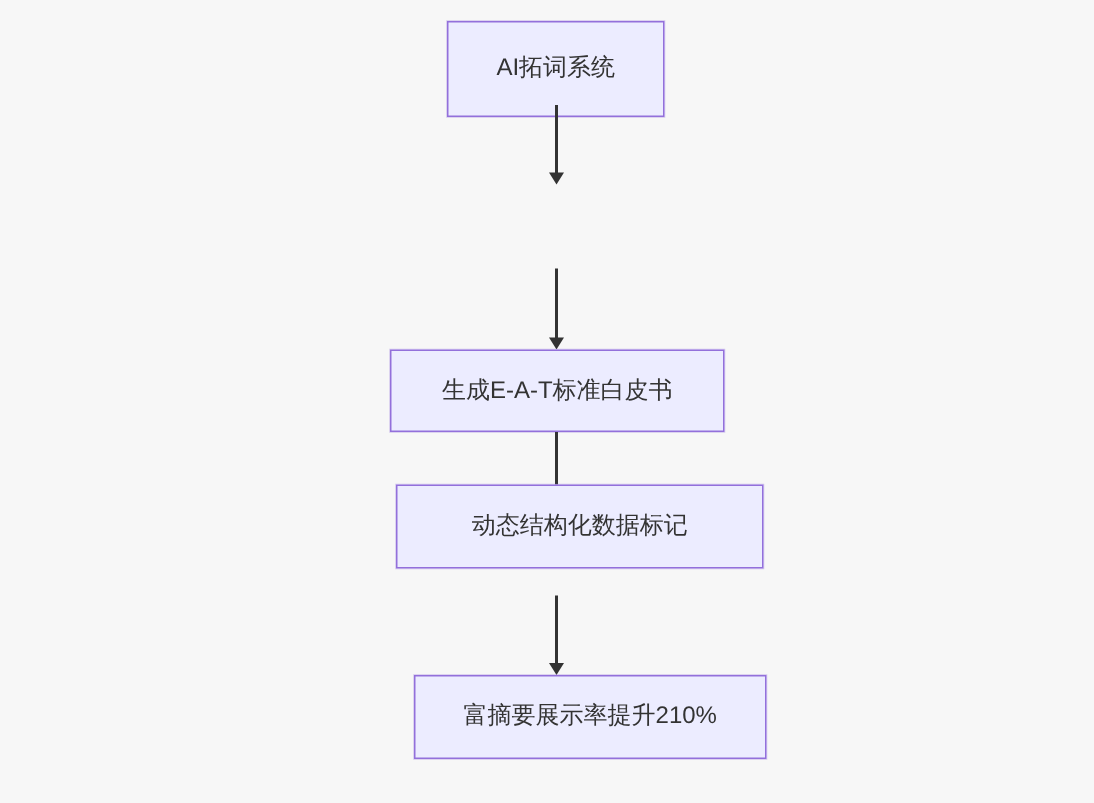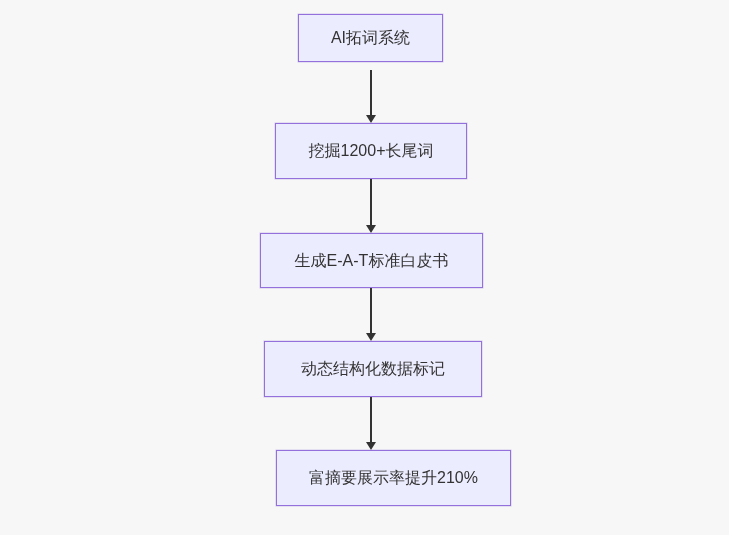--- a/index.html
+++ b/index.html
@@ -32,24 +32,24 @@
     justify-content:center;
     box-shadow:0 0 0 0.5px rgba(147,112,219,0.35);
   }
   .node-label{
     font-size:16px;
     line-height:1.2;
     color:var(--text-color);
     white-space:nowrap;
     text-align:center;
   }
-  .n1{left:298px;top:14px;width:145px;height:48px;}
+  .n1{left:298px;top:14px;width:145px;height:64px;}
   .n2{left:275px;top:123px;width:192px;height:56px;}
   .n3{left:260px;top:233px;width:223px;height:55px;}
-  .n4{left:264px;top:341px;width:218px;height:56px;}
+  .n4{left:264px;top:323px;width:245px;height:56px;}
   .n5{left:253px;top:450px;width:235px;height:56px;margin-left:23px;}
   .arrow{
     position:absolute;
     left:365px;
     width:12px;
   }
   .a1{top:70px;height:53px;}
   .a2{top:179px;height:54px;}
   .a3{top:288px;height:53px;}
   .a4{top:397px;height:53px;}
@@ -79,23 +79,20 @@
 
   <div class="node n1">
     <span class="node-label">AI拓词系统</span>
   </div>
 
   <div class="arrow a1">
     <div class="line"></div>
     <div class="head"></div>
   </div>
 
-  <div class="node n2">
-    <span class="node-label">挖掘1200+长尾词</span>
-  </div>
 
   <div class="arrow a2">
     <div class="line"></div>
     <div class="head"></div>
   </div>
 
   <div class="node n3">
     <span class="node-label">生成E-A-T标准白皮书</span>
   </div>
 

